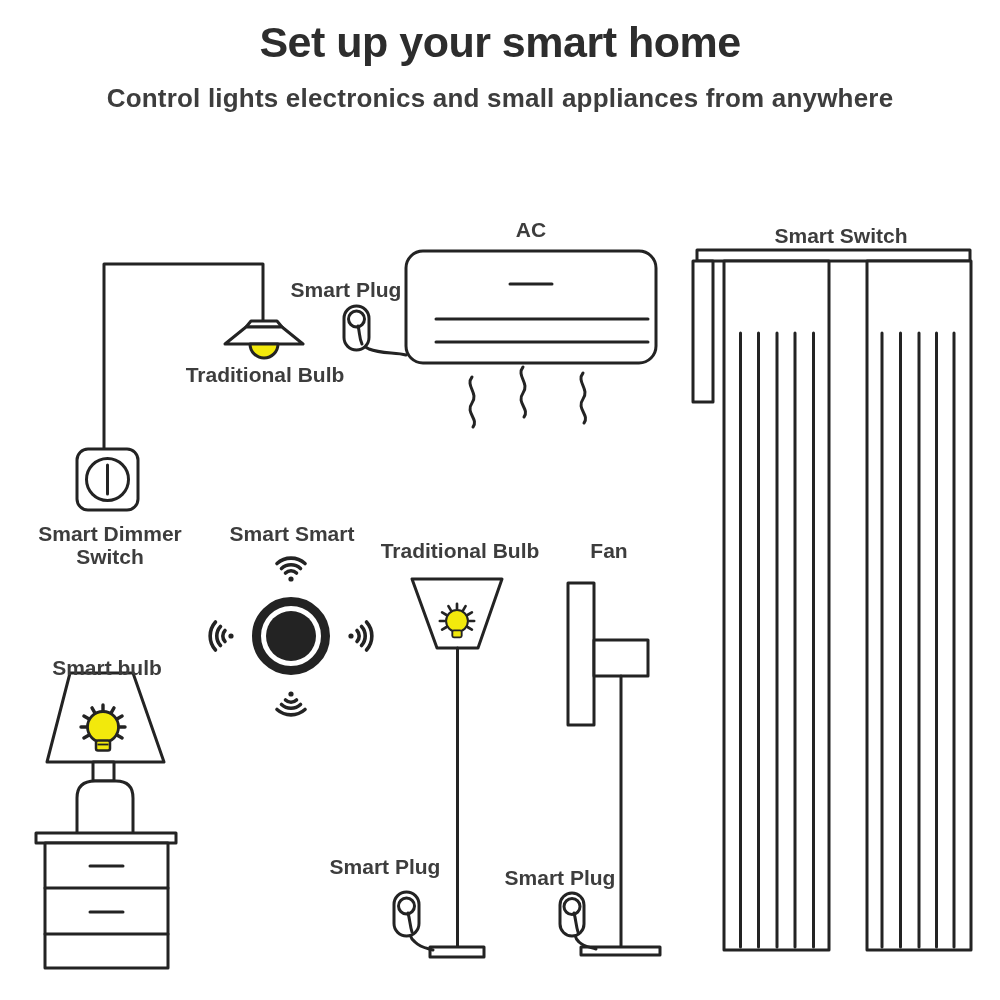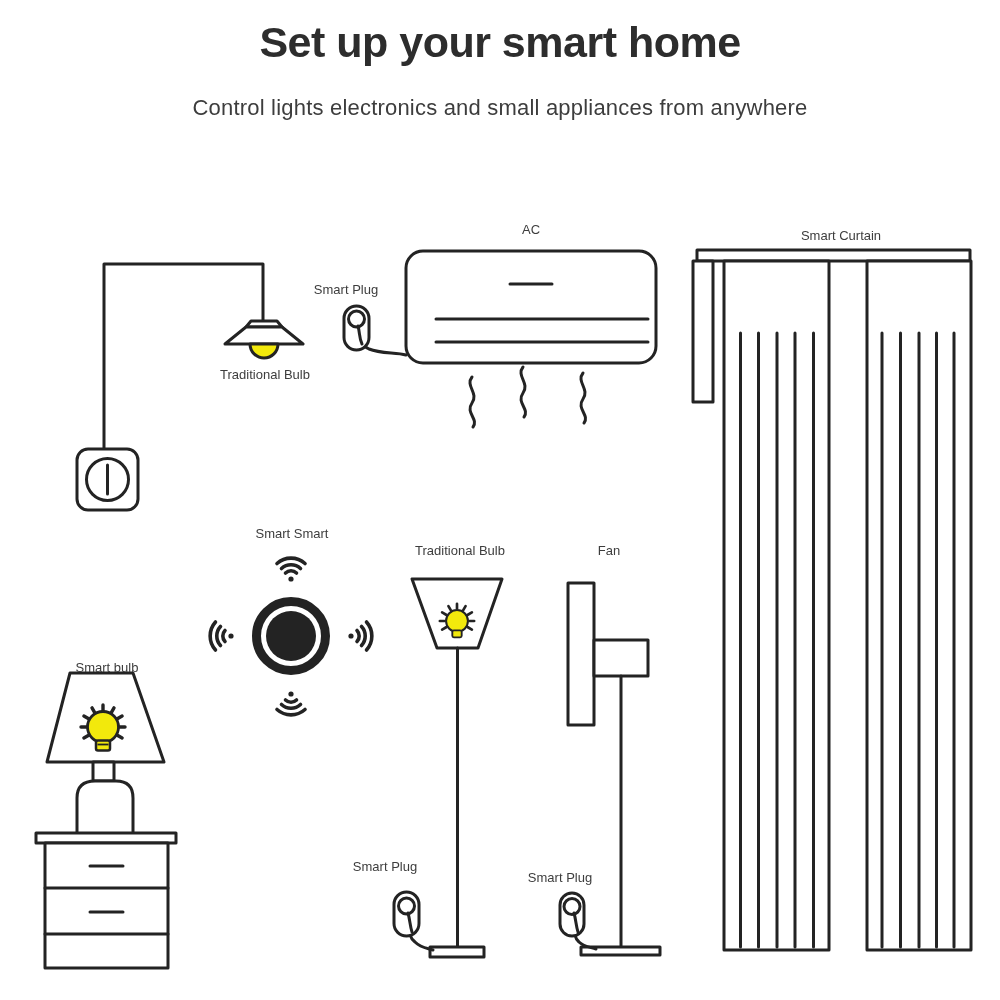--- a/index.html
+++ b/index.html
@@ -9,23 +9,23 @@
     --bulb-yellow:#f2e90c;
     --background:#ffffff;
   }
   *{margin:0;padding:0;box-sizing:border-box;}
   html,body{width:1000px;height:1000px;background:var(--background);
     font-family:"Liberation Sans",sans-serif;overflow:hidden;}
   .scene{position:absolute;inset:0;width:792px;height:1000px;}
   .scene svg{position:absolute;inset:0;}
   header{position:absolute;top:0;left:0;width:1000px;text-align:center;}
   h1{font-size:43px;font-weight:700;color:var(--title);letter-spacing:-.5px;margin-top:18px;}
-  .subtitle{font-size:22px;color:var(--text);margin-top:28px;letter-spacing:.2px;}
-  .lbl{position:absolute;transform:translateX(-50%);font-size:13px;color:var(--text);
-    white-space:nowrap;text-align:center;line-height:23px;}
+  .subtitle{font-size:26px;color:var(--text);margin-top:16px;letter-spacing:.2px;font-weight:bold;}
+  .lbl{position:absolute;transform:translateX(-50%);font-size:21px;color:var(--text);
+    white-space:nowrap;text-align:center;line-height:23px;font-weight:bold;}
   
   .ln{stroke:var(--line);fill:none;stroke-width:3;stroke-linecap:round;stroke-linejoin:round;}
   .wf{fill:#fff;}
   .yel{fill:var(--bulb-yellow);}
   .solid{fill:var(--line);stroke:none;}
 </style>
 </head>
 <body>
 
 <div class="scene">
@@ -164,22 +164,26 @@
       <path class="ln" d="M574,913 C576,920 576,926 578,932" stroke-width="2.6"></path>
     </g>
   </svg>
 
   <header>
     <h1>Set up your smart home</h1>
     <p class="subtitle">Control lights electronics and small appliances from anywhere</p>
   </header>
 
   <div class="lbl" style="left:531px;top:218px">AC</div>
-  <div class="lbl" style="left:841px;top:224px">Smart Curtain</div>
+  <div class="lbl" style="left:841px;top:224px">Smart Switch</div>
   <div class="lbl" style="left:346px;top:278px">Smart Plug</div>
   <div class="lbl" style="left:265px;top:363px">Traditional Bulb</div>
+  <div class="lbl" style="left:110px;top:522px">
+    <span style="display:block">Smart Dimmer</span>
+    <span style="display:block">Switch</span>
+  </div>
   <div class="lbl" style="left:292px;top:522px">Smart Smart</div>
   <div class="lbl" style="left:460px;top:539px">Traditional Bulb</div>
   <div class="lbl" style="left:609px;top:539px">Fan</div>
   <div class="lbl" style="left:107px;top:656px">Smart bulb</div>
   <div class="lbl" style="left:385px;top:855px">Smart Plug</div>
   <div class="lbl" style="left:560px;top:866px">Smart Plug</div>
 </div>
 
 </body></html>

